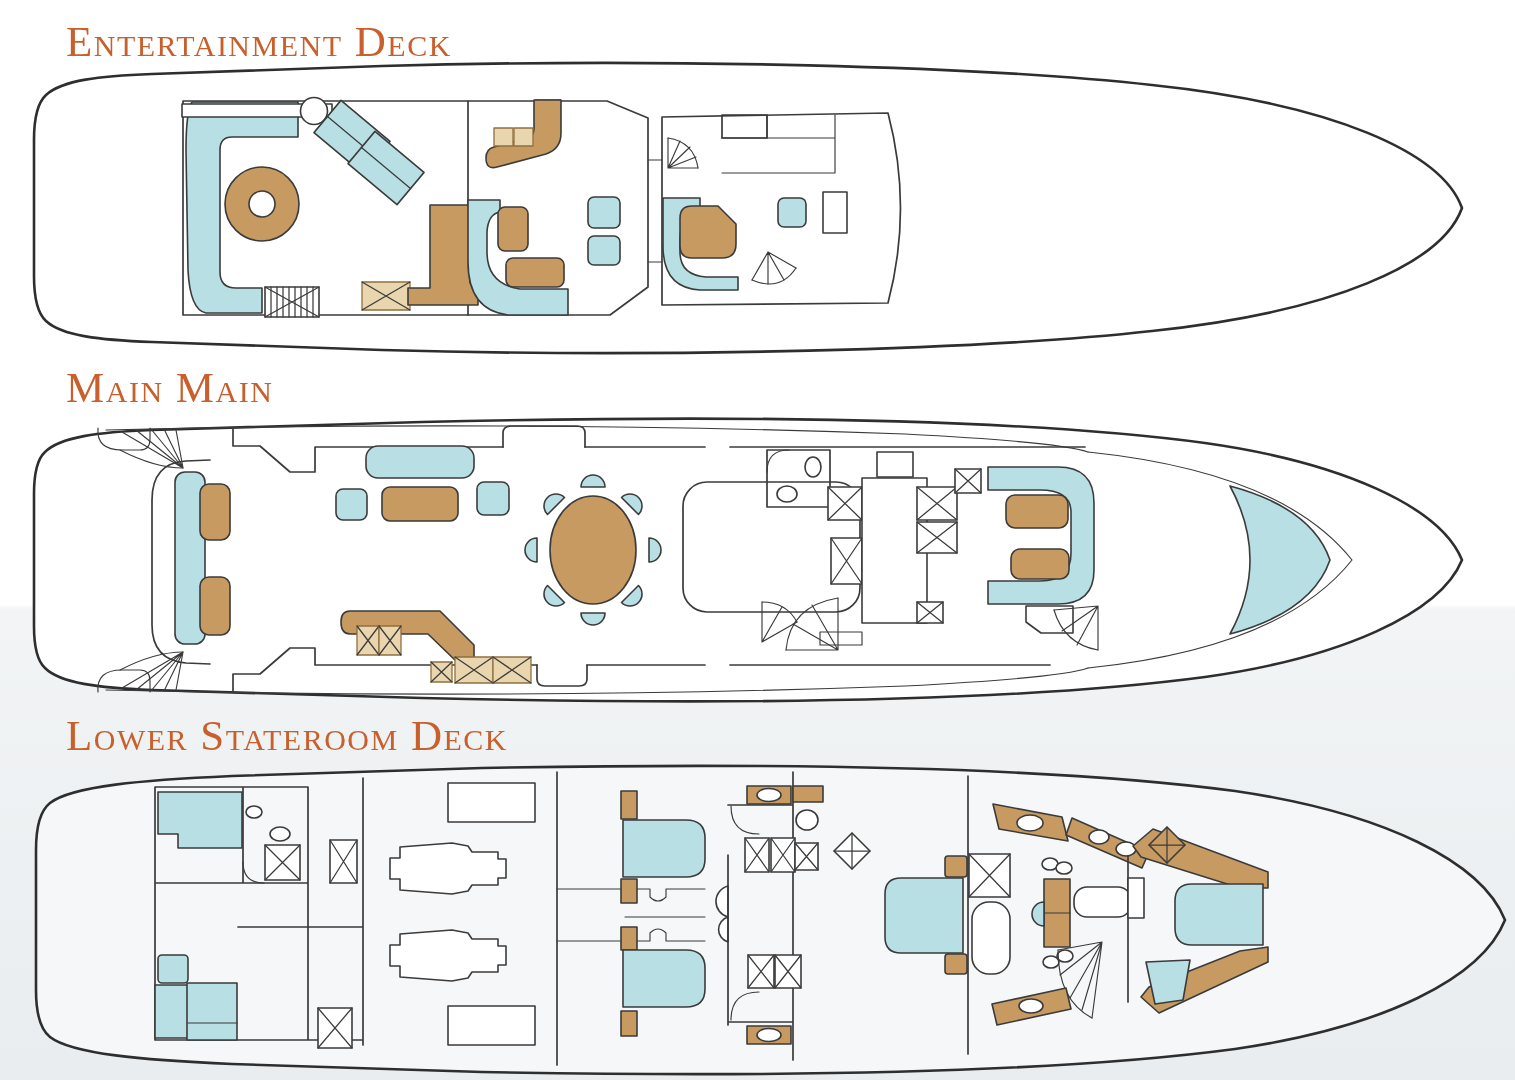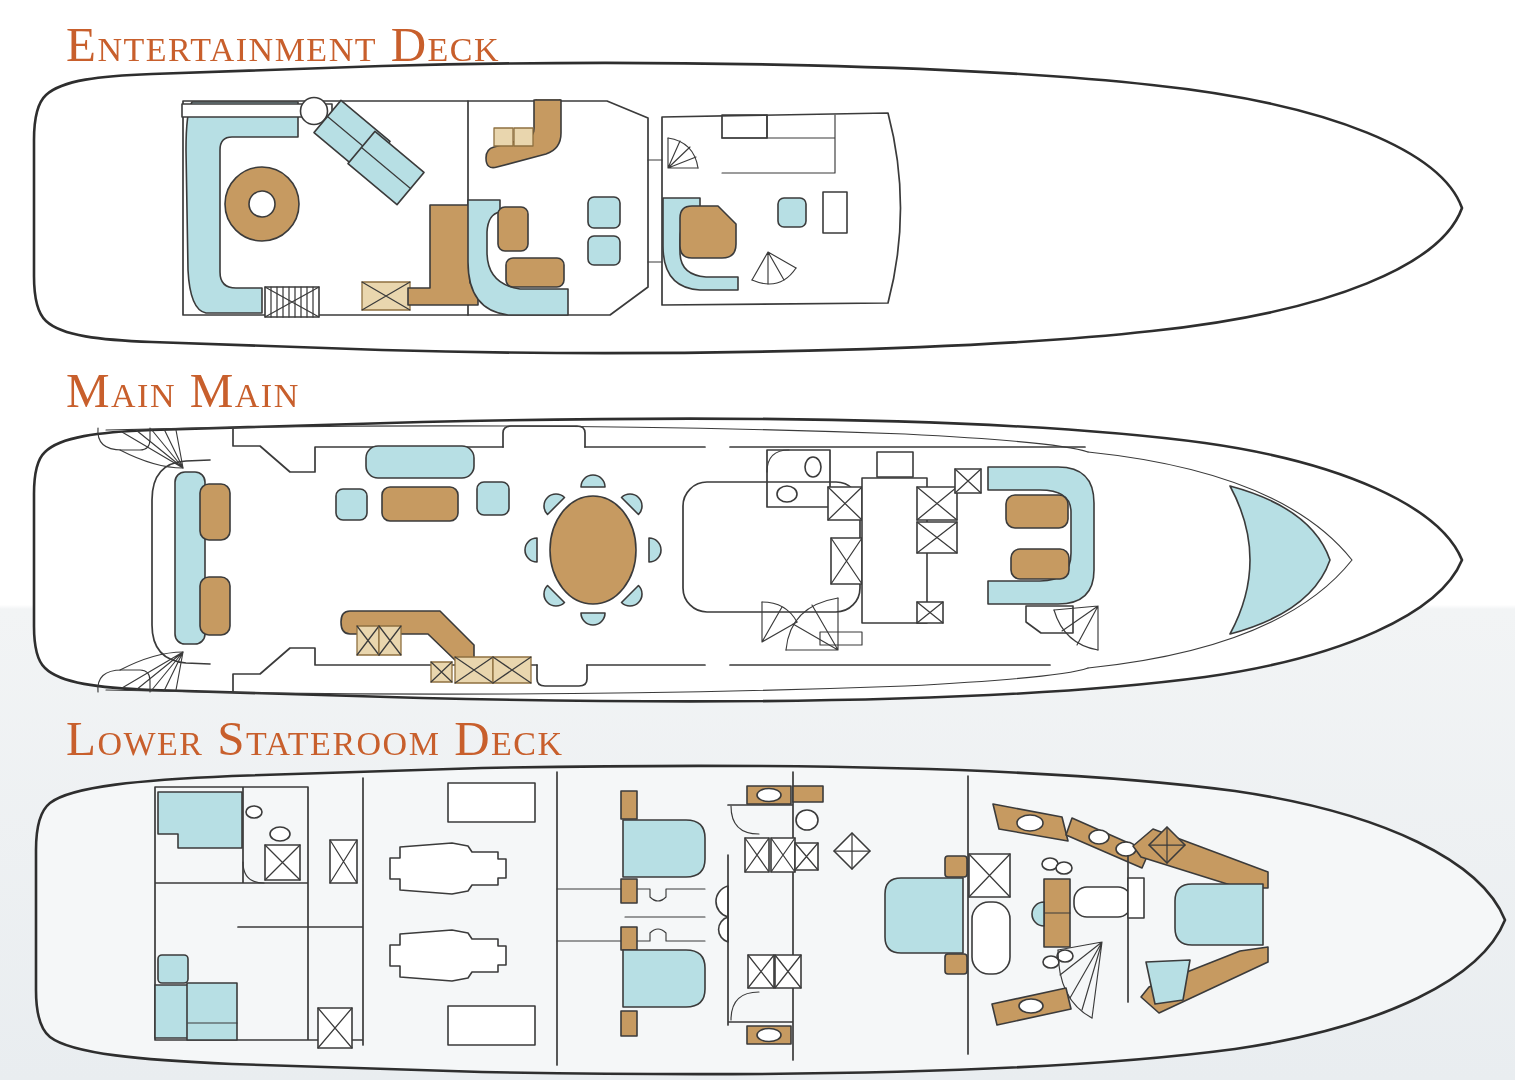--- a/index.html
+++ b/index.html
@@ -5,21 +5,21 @@
   html,body{margin:0;padding:0;background:#fff;}
   .stage{
     position:relative;width:1515px;height:1080px;overflow:hidden;
     background:linear-gradient(180deg,
       var(--background-top) 0%, var(--background-top) 56%,
       var(--background-band) 56.4%, var(--background-bottom) 100%);
     font-family:"Liberation Serif", serif;
   }
   .deck-title{
     position:absolute;margin:0;line-height:1;
-    font-size:49px;font-weight:400;font-variant:small-caps;
+    font-size:43px;font-weight:400;font-variant:small-caps;
     letter-spacing:1.5px;color:var(--title-color);
   }
   #title-entertainment{left:66px;top:20px;}
   #title-main{left:66px;top:366px;}
   #title-lower{left:66px;top:714px;}
   svg.plan{position:absolute;left:0;top:0;}
   .hull{fill:var(--hull-fill);stroke:var(--hull-stroke);stroke-width:2.6;stroke-linejoin:round;}
   .hull.lower{fill:var(--hull-fill-lower);}
   .w{fill:none;stroke:var(--outline);stroke-width:1.7;stroke-linejoin:round;stroke-linecap:round;}
   .thin{stroke-width:1.15;}

